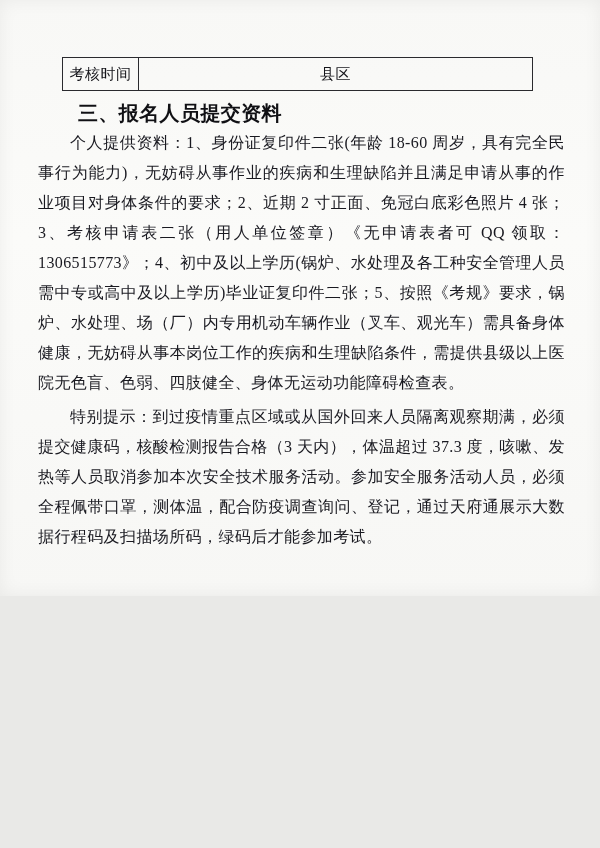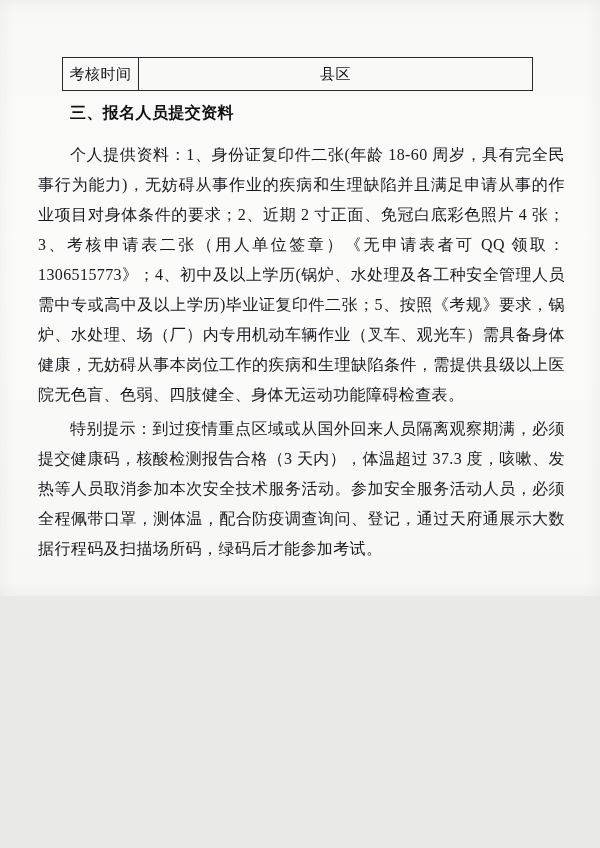--- a/index.html
+++ b/index.html
@@ -45,23 +45,23 @@
   .bodytext {
     margin-top: 7px;
     font-size: 16px;
     line-height: 30px;
     text-align: justify;
     letter-spacing: 0.4px;
     color: #191920;
   }
   p.para { text-align: justify; }
   p.bold { font-weight: bold; color: #101014; }
-  p.indent { text-indent: 2em; margin-top: 12px; }
+  p.indent { text-indent: 2em; }
   h3.section {
-    font-size: 16px;
+    font-size: 20px;
     line-height: 30px;
     font-weight: bold;
     text-indent: 2em;
     color: #101014;
   }
   p.special { margin-top: 4px; }
 
   .page-number {
     position: absolute;
     left: 0; right: 0;

